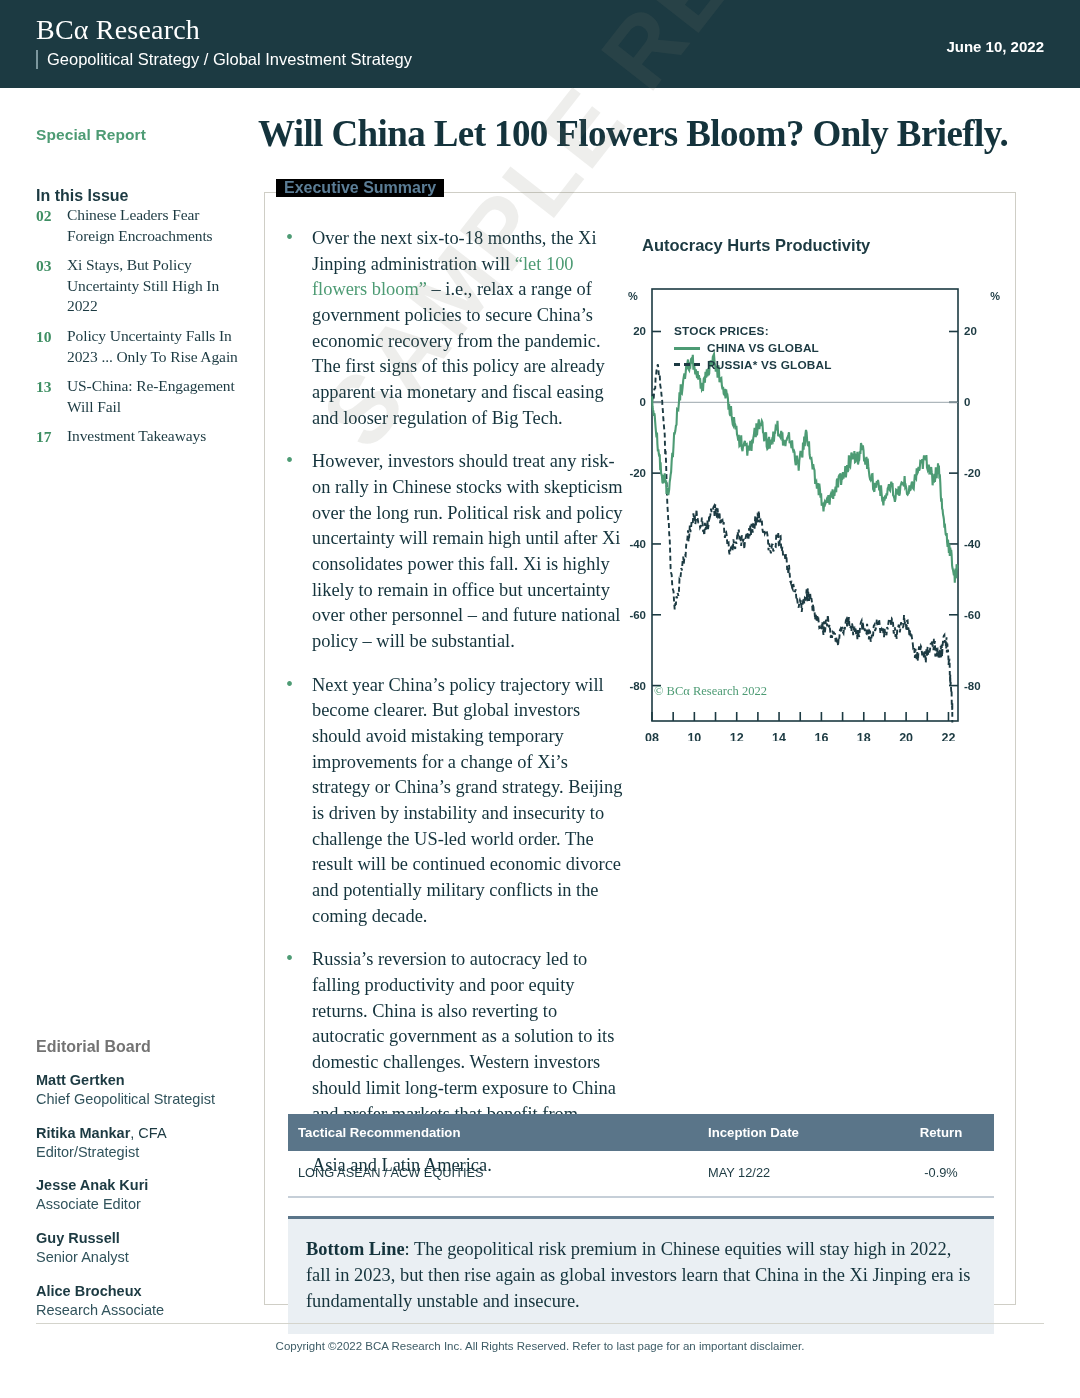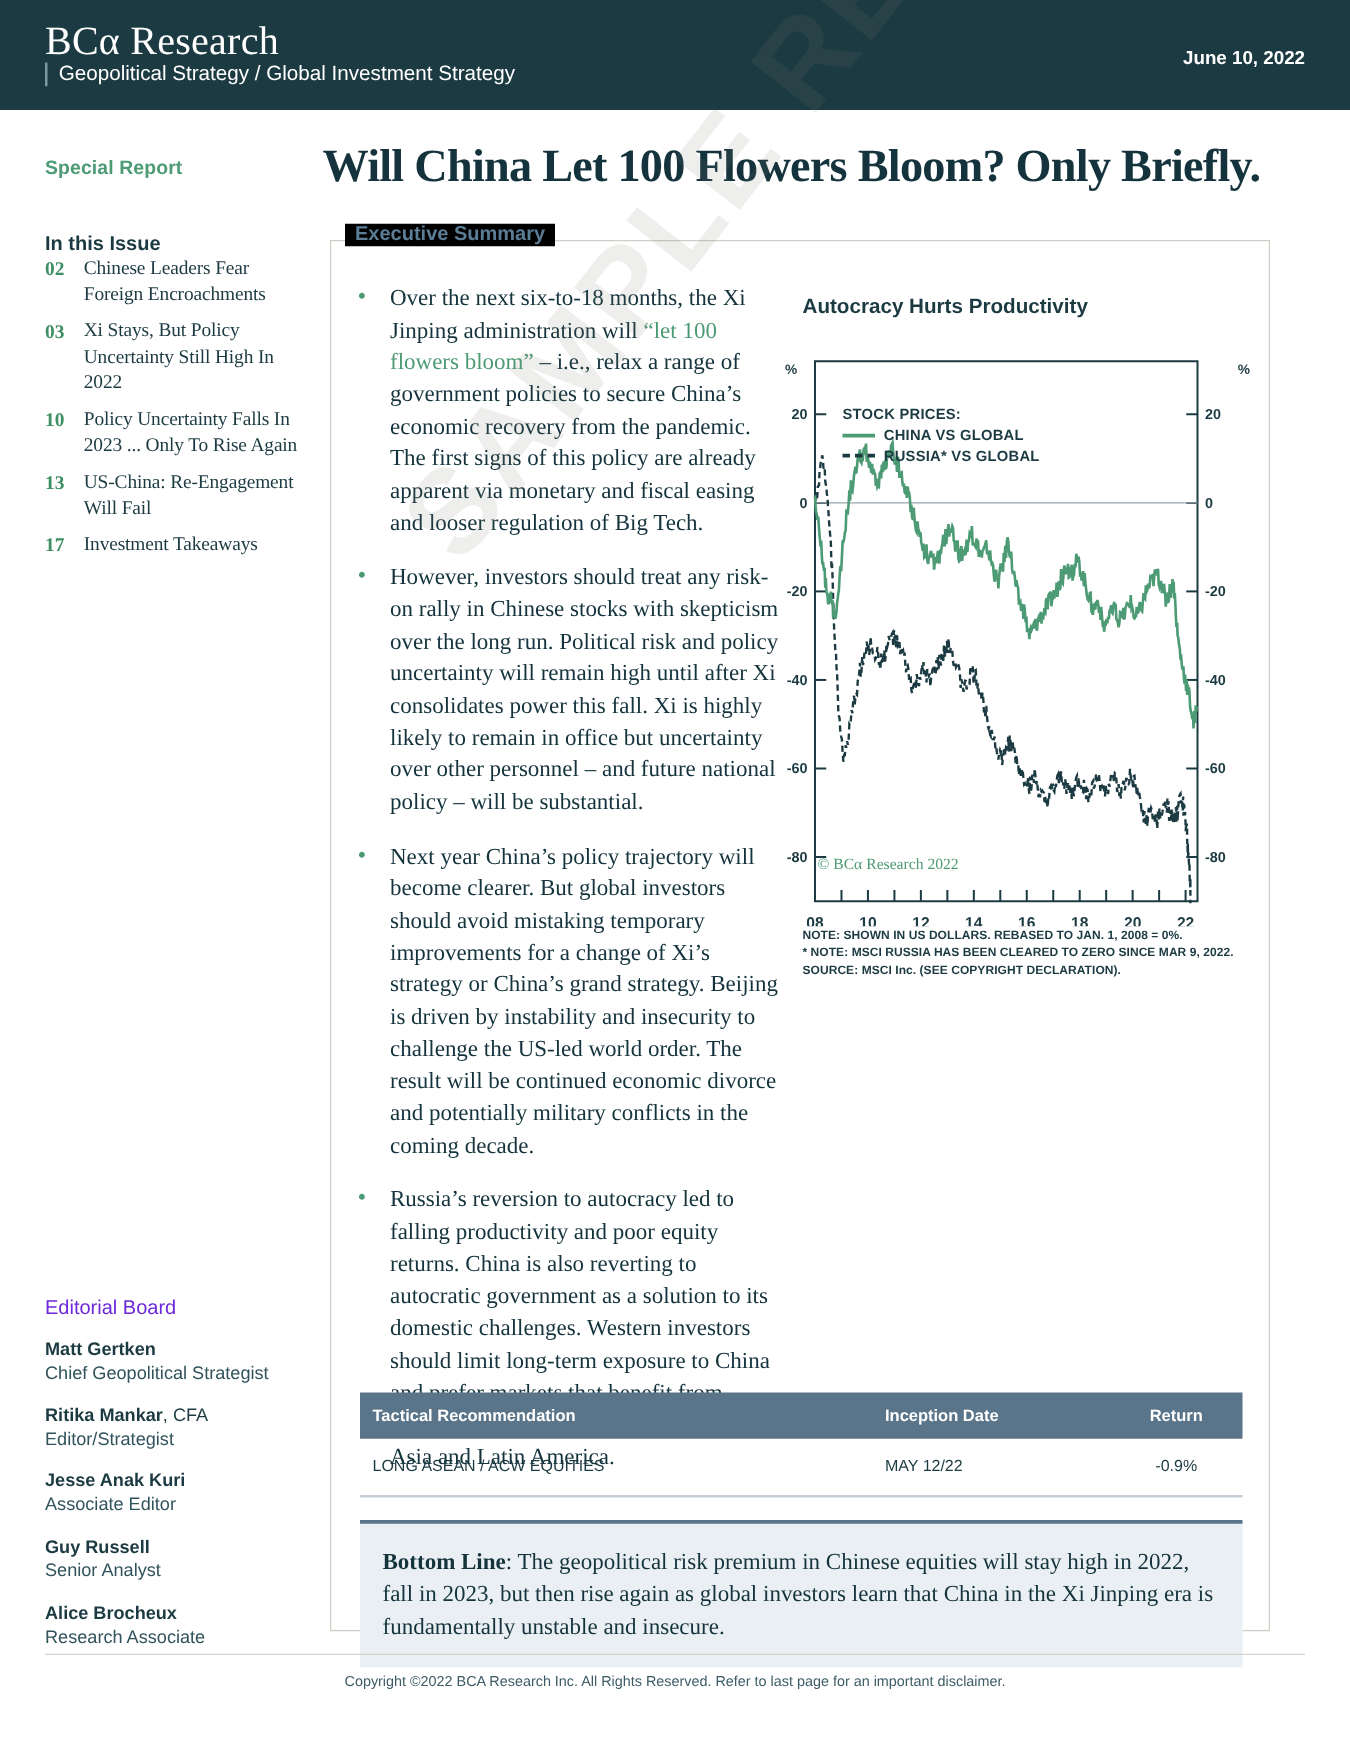--- a/index.html
+++ b/index.html
@@ -14,21 +14,21 @@
   .page { position: relative; width: 1080px; height: 1398px; }
 
   
   .header {
     position: absolute; left: 0; top: 0; width: 1080px; height: 88px;
     background: #1c3a42;
   }
   .brand {
     position: absolute; left: 36px; top: 14px;
     font-family: "Liberation Serif", serif;
-    font-size: 32px; color: #ffffff; letter-spacing: .2px;
+    font-size: 28px; color: #ffffff; letter-spacing: .2px;
   }
   .subbrand {
     position: absolute; left: 36px; top: 50px;
     font-size: 16.5px; color: #ffffff; font-weight: 400;
     display: flex; align-items: center; gap: 9px;
   }
   .subbrand .bar {
     display: inline-block; width: 2px; height: 19px; background: #7c979e;
   }
   .header-date {
@@ -49,21 +49,21 @@
   .toc-num {
     width: 31px; flex: none; color: #3f8f64; font-weight: 700;
     font-family: "Liberation Serif", serif; font-size: 15.5px; padding-top: 1px;
   }
   .toc-label {
     font-family: "Liberation Serif", serif; font-weight: 400;
     font-size: 15.5px; color: #1c3a42; letter-spacing: -.1px;
   }
 
   .editorial { position: absolute; left: 36px; top: 1038px; width: 210px; }
-  .editorial-title { font-size: 16px; font-weight: 400; color: #6d28d9; }
+  .editorial-title { font-size: 16px; font-weight: 700; color: #737373; }
   .ed-person { margin-top: 15px; line-height: 1.3; }
   .ed-name { font-size: 14.5px; font-weight: 700; color: #1c3a42; }
   .ed-name .suffix { font-weight: 400; }
   .ed-role { font-size: 14.5px; font-weight: 400; color: #31535c; }
 
   
   .headline {
     position: absolute; left: 258px; top: 114px; width: 810px;
     font-family: "Liberation Serif", serif;
     font-weight: 700; font-size: 37px; color: #14333c;
@@ -330,25 +330,20 @@
           <span class="sw"></span>
           <span>CHINA VS GLOBAL</span>
         </div>
         <div class="legend-row">
           <span class="sw-d"></span>
           <span>RUSSIA* VS GLOBAL</span>
         </div>
       </div>
       <div class="copyr">© BCα Research 2022</div>
     </div>
-    <div class="chart-notes">
-      <div>NOTE: SHOWN IN US DOLLARS. REBASED TO JAN. 1, 2008 = 0%.</div>
-      <div>* NOTE: MSCI RUSSIA HAS BEEN CLEARED TO ZERO SINCE MAR 9, 2022.</div>
-      <div>SOURCE: MSCI Inc. (SEE COPYRIGHT DECLARATION).</div>
-    </div>
   </div>
 
   <div class="rec-table">
     <div class="rec-head">
       <div class="c1">Tactical Recommendation</div>
       <div class="c2">Inception Date</div>
       <div class="c3">Return</div>
     </div>
     <div class="rec-row">
       <div class="c1">LONG ASEAN / ACW  EQUITIES</div>

